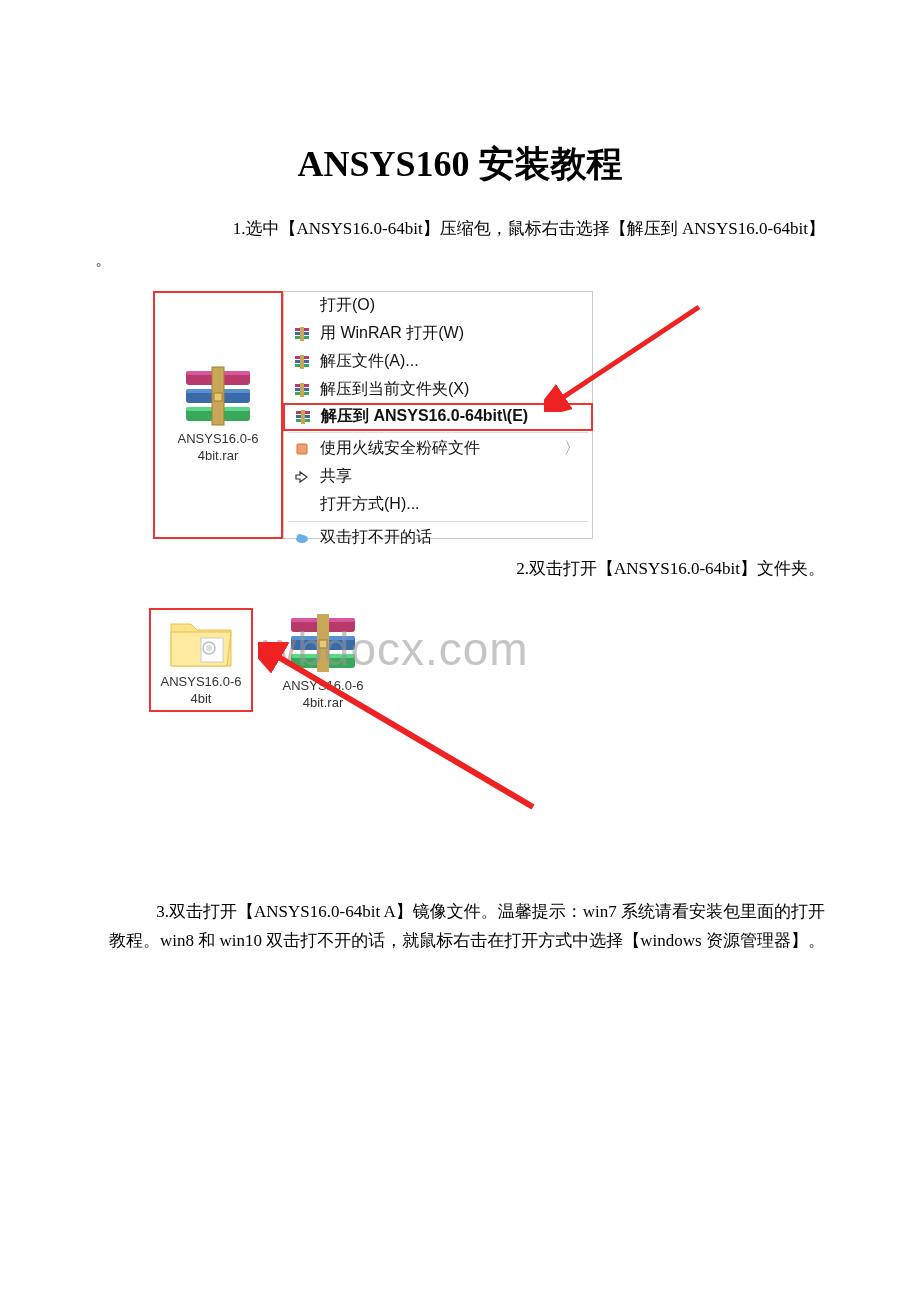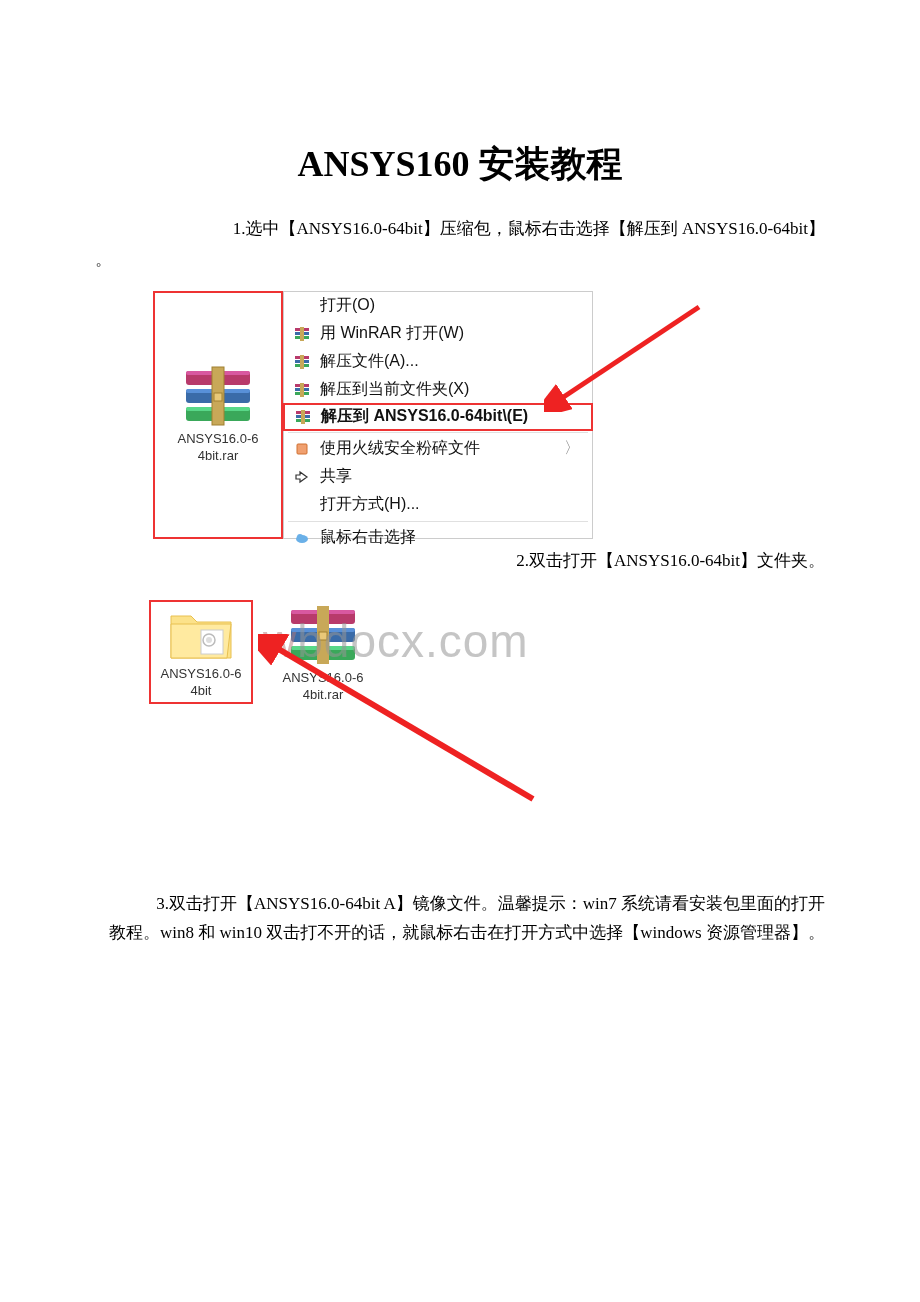--- a/index.html
+++ b/index.html
@@ -21,21 +21,21 @@
   }
   .step {
     font-size: 17px;
     line-height: 1.7;
     font-family: "Times New Roman", SimSun, serif;
     margin-bottom: 10px;
     text-align: right;
   }
   .step.s1 { text-indent: 40px; }
   .orphan-dot { font-size: 17px; margin-top: -6px; margin-bottom: 20px; }
-  .step.s2 { text-indent: 40px; margin-top: 8px; margin-bottom: 18px; }
+  .step.s2 { text-indent: 40px; margin-top: 16px; margin-bottom: 18px; }
   .step.s3 { text-indent: 60px; margin-top: 16px; }
 
   
   .shot1 {
     margin-left: 58px;
     width: 440px;
     height: 248px;
     display: flex;
     background: #fff;
   }
@@ -261,21 +261,21 @@
       <span>打开方式(H)...</span>
     </div>
     <div class="ctx-sep"></div>
     <div class="ctx-item">
       <span class="ctx-icon">
         <svg class="cloud-icon" viewBox="0 0 16 16">
             <ellipse cx="8" cy="9" rx="6" ry="4" fill="#6ab0e8"></ellipse>
             <ellipse cx="6" cy="7" rx="3" ry="3" fill="#6ab0e8"></ellipse>
           </svg>
       </span>
-      <span>鼠标右击选择</span>
+      <span>双击打不开的话</span>
     </div>
   </div>
 </div>
 
 <p class="step s2">2.双击打开【ANSYS16.0-64bit】文件夹。</p>
 
 <div class="shot2">
   <div class="watermark">
     <span class="w1">w</span><span>bdocx.com</span>
   </div>

